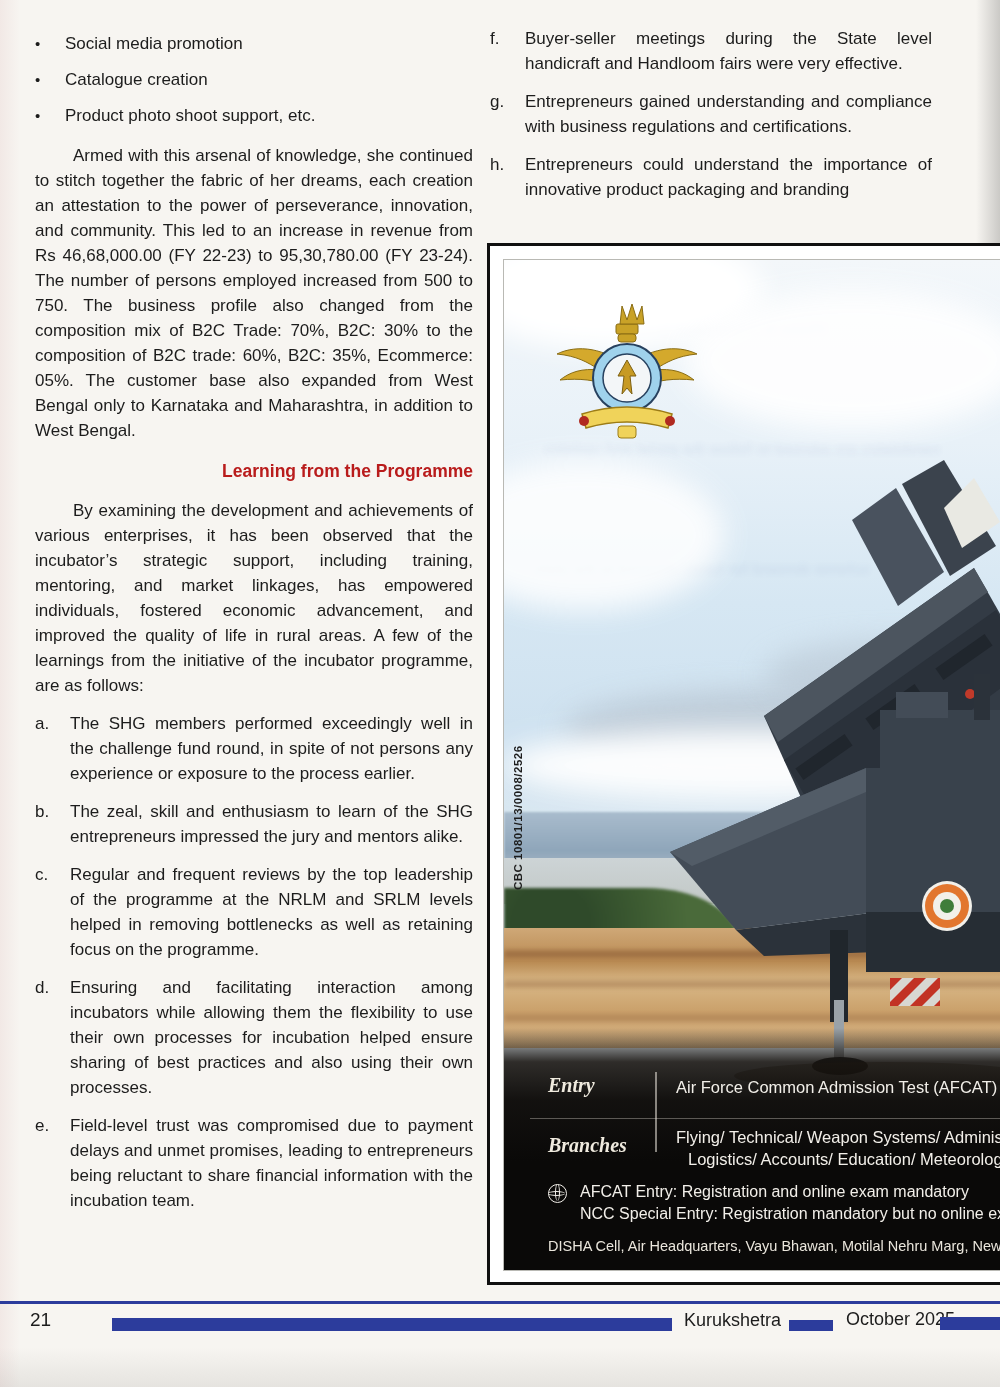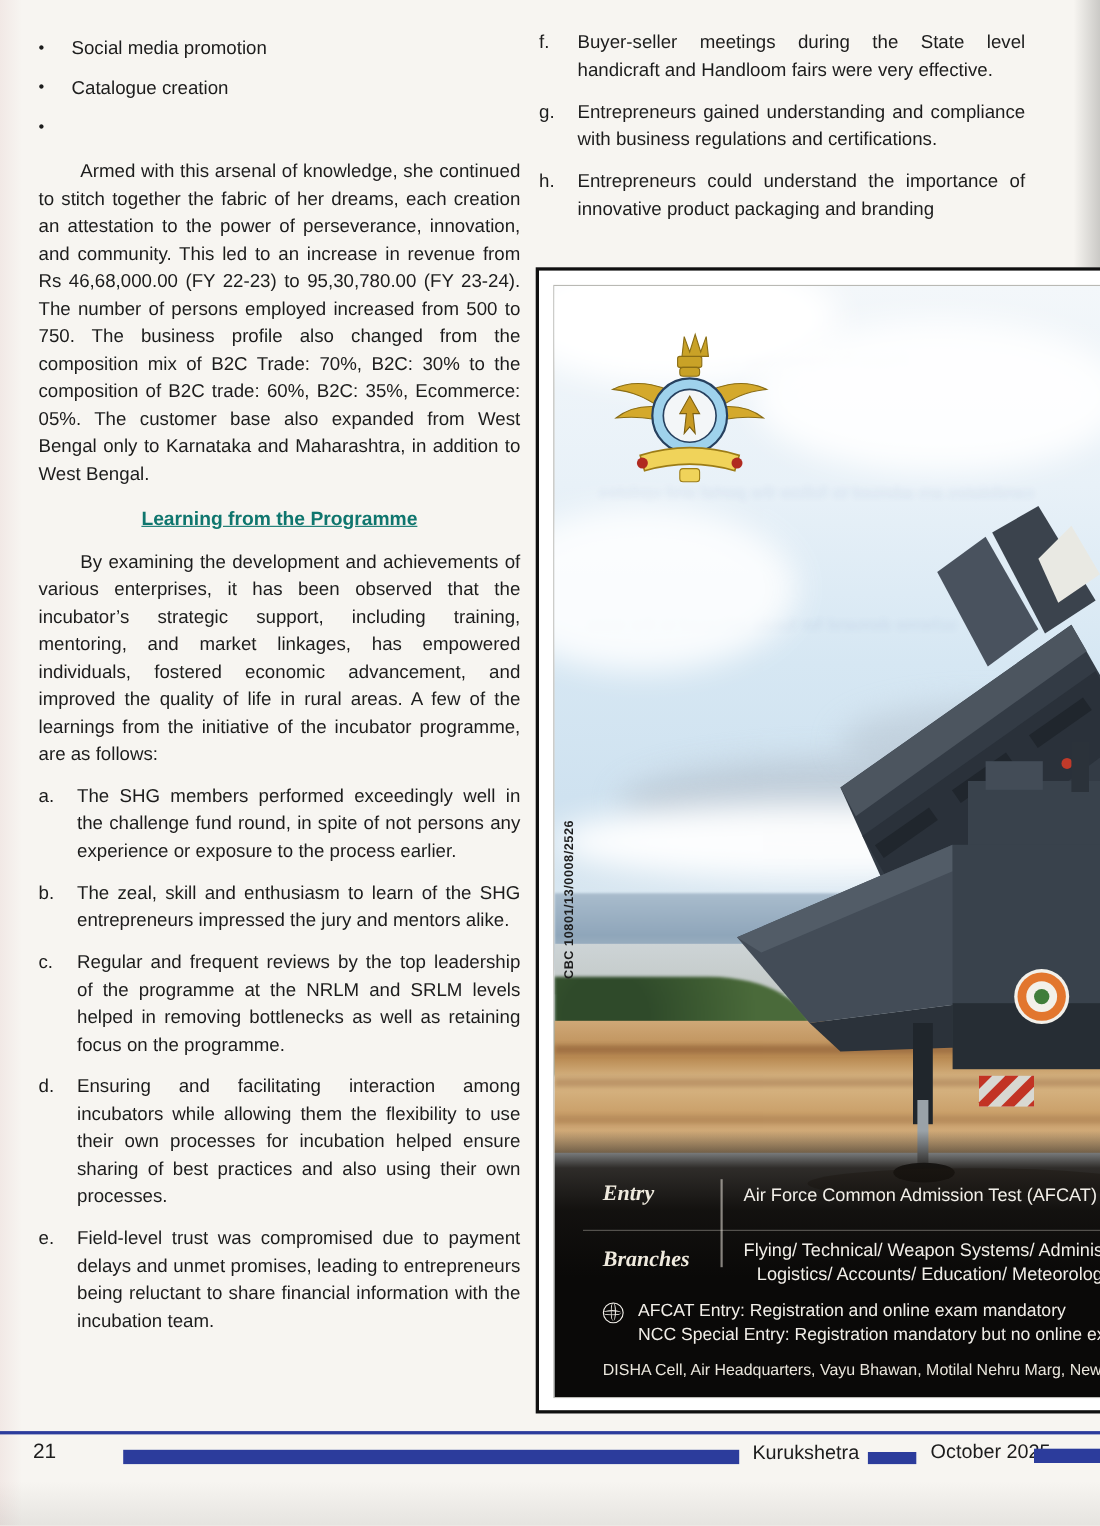--- a/index.html
+++ b/index.html
@@ -18,21 +18,21 @@
   .bleed{position:absolute;filter:blur(3px);opacity:.07;color:#24418e;
     font-weight:bold;font-size:15px;transform:scaleX(-1);pointer-events:none;}
 
   
   .col{position:absolute;text-align:justify;font-size:17px;line-height:25px;}
   #left-col{left:35px;top:30px;width:438px;}
   #right-col{left:490px;top:26px;width:442px;}
   .bullet-row{display:flex;margin-bottom:9px;line-height:27px;}
   .bullet-row .dot{width:30px;flex:0 0 30px;font-size:15px;}
   .para{margin:14px 0 12px 0;text-indent:38px;}
-  .section-heading{color:#0f766e;font-weight:bold;font-size:17.5px;margin:16px 0 6px 0;text-align:center;text-decoration:underline;}
+  .section-heading{color:#b91c1c;font-weight:bold;font-size:17.5px;margin:16px 0 6px 0;text-align:right;}
   .lettered{display:flex;margin:13px 0 0 0;}
   .lettered .tag{flex:0 0 35px;}
   .lettered .txt{flex:1;text-align:justify;}
 
   
   #ad-box{position:absolute;left:487px;top:243px;width:548px;height:1042px;
     border:3px solid #101010;background:#ffffff;box-sizing:border-box;}
   #ad-photo{position:absolute;left:13px;top:13px;width:530px;height:1010px;
     overflow:hidden;border:1px solid #b9b9b4;
     background:linear-gradient(180deg,#f3f7fa 0%,#e8f1f8 18%,#d6e7f3 34%,#cfe2f0 46%,#dbe8f1 58%,#e2ebf1 62%);}
@@ -97,20 +97,21 @@
     <div class="bullet-row">
       <span class="dot">•</span>
       <span>Social media promotion</span>
     </div>
     <div class="bullet-row">
       <span class="dot">•</span>
       <span>Catalogue creation</span>
     </div>
     <div class="bullet-row">
       <span class="dot">•</span>
+      <span>Product photo shoot support, etc.</span>
     </div>
     <div class="para">Armed with this arsenal of knowledge, she continued to stitch together the fabric of her dreams, each creation an attestation to the power of perseverance, innovation, and community. This led to an increase in revenue from Rs 46,68,000.00 (FY 22-23) to 95,30,780.00 (FY 23-24). The number of persons employed increased from 500 to 750. The business profile also changed from the composition mix of B2C Trade: 70%, B2C: 30% to the composition of B2C trade: 60%, B2C: 35%, Ecommerce: 05%. The customer base also expanded from West Bengal only to Karnataka and Maharashtra, in addition to West Bengal.</div>
     <div class="section-heading">Learning from the Programme</div>
     <div class="para">By examining the development and achievements of various enterprises, it has been observed that the incubator’s strategic support, including training, mentoring, and market linkages, has empowered individuals, fostered economic advancement, and improved the quality of life in rural areas. A few of the learnings from the initiative of the incubator programme, are as follows:</div>
 
     <div class="lettered">
       <span class="tag">a.</span>
       <span class="txt">The SHG members performed exceedingly well in the challenge fund round, in spite of not persons any experience or exposure to the process earlier.</span>
     </div>
     <div class="lettered">

